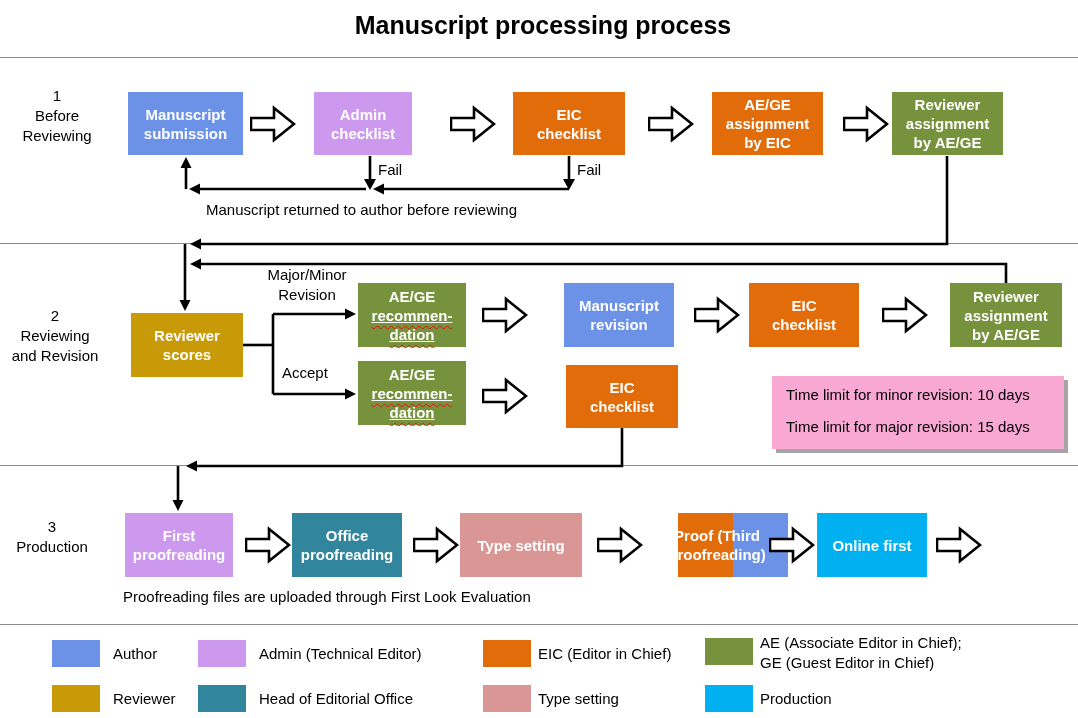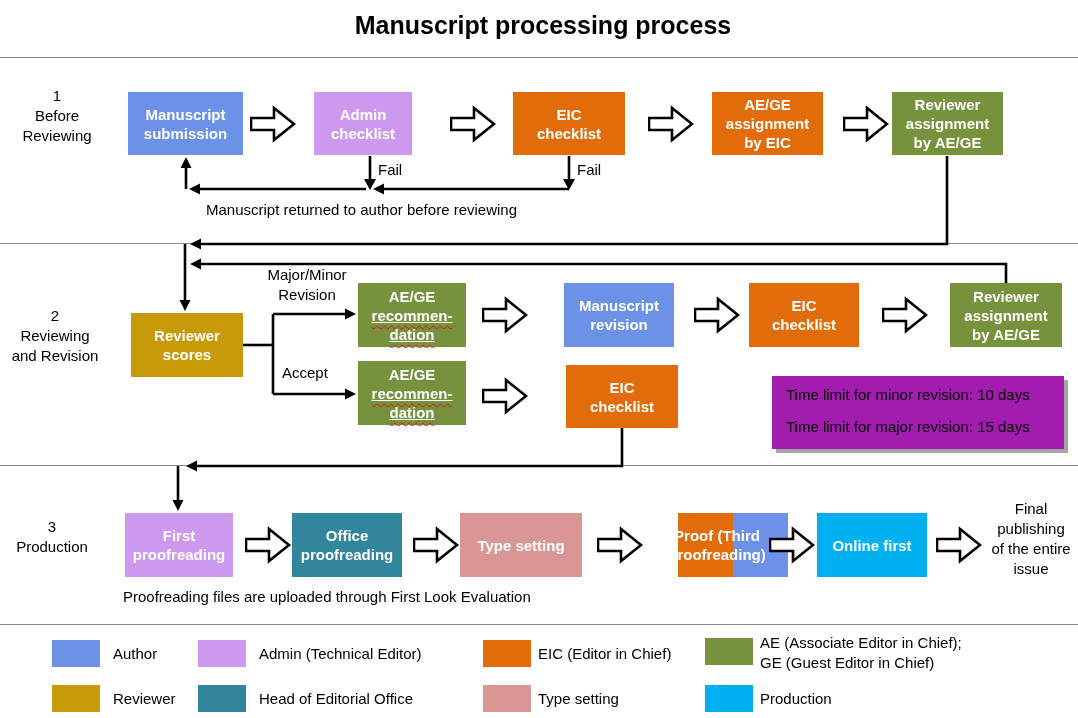--- a/index.html
+++ b/index.html
@@ -179,21 +179,21 @@
   <svg class="barrow" style="left:482px;top:376px" width="46" height="40">
       <polygon points="1,14 24,14 24,4 44,20 24,36 24,26 1,26" fill="#fff" stroke="#000" stroke-width="2.6"></polygon>
     </svg>
 
   <div class="lbl center" style="left:262px;top:265px;width:90px">
     <div>Major/Minor</div>
     <div>Revision</div>
   </div>
   <div class="lbl" style="left:282px;top:363px">Accept</div>
 
-  <div class="note" style="left: 772px; top: 376px; width: 292px; height: 70px; background: #a21caf;">
+  <div class="note" style="left: 772px; top: 376px; width: 292px; height: 70px; background: #f9a8d4;">
     <div>Time limit for minor revision: 10 days</div>
     <div>Time limit for major revision: 15 days</div>
   </div>
 
   <div class="box" style="left: 125px; top: 513px; width: 108px; height: 64px; background: rgb(204, 153, 238);">
     <span>First</span>
     <span>proofreading</span>
   </div>
   <div class="box" style="left: 292px; top: 513px; width: 110px; height: 64px; background: rgb(49, 133, 156);">
     <span>Office</span>
@@ -223,26 +223,20 @@
   <svg class="barrow" style="left:597px;top:525px" width="46" height="40">
       <polygon points="1,14 24,14 24,4 44,20 24,36 24,26 1,26" fill="#fff" stroke="#000" stroke-width="2.6"></polygon>
     </svg>
   <svg class="barrow" style="left:769px;top:525px" width="46" height="40">
       <polygon points="1,14 24,14 24,4 44,20 24,36 24,26 1,26" fill="#fff" stroke="#000" stroke-width="2.6"></polygon>
     </svg>
   <svg class="barrow" style="left:936px;top:525px" width="46" height="40">
       <polygon points="1,14 24,14 24,4 44,20 24,36 24,26 1,26" fill="#fff" stroke="#000" stroke-width="2.6"></polygon>
     </svg>
 
-  <div class="lbl center" style="left:985px;top:499px;width:92px;white-space:normal;line-height:20px">
-    <div>Final</div>
-    <div>publishing</div>
-    <div>of the entire</div>
-    <div>issue</div>
-  </div>
   <div class="lbl" style="left:123px;top:587px">Proofreading files are uploaded through First Look Evaluation</div>
 
   <div>
     <div class="swatch" style="left: 52px; top: 640px; background: rgb(108, 146, 232);"></div>
     <div class="lbl" style="left:113px;top:644px">Author</div>
 
     <div class="swatch" style="left: 198px; top: 640px; background: rgb(204, 153, 238);"></div>
     <div class="lbl" style="left:259px;top:644px">Admin (Technical Editor)</div>
 
     <div class="swatch" style="left: 483px; top: 640px; background: rgb(227, 108, 10);"></div>

